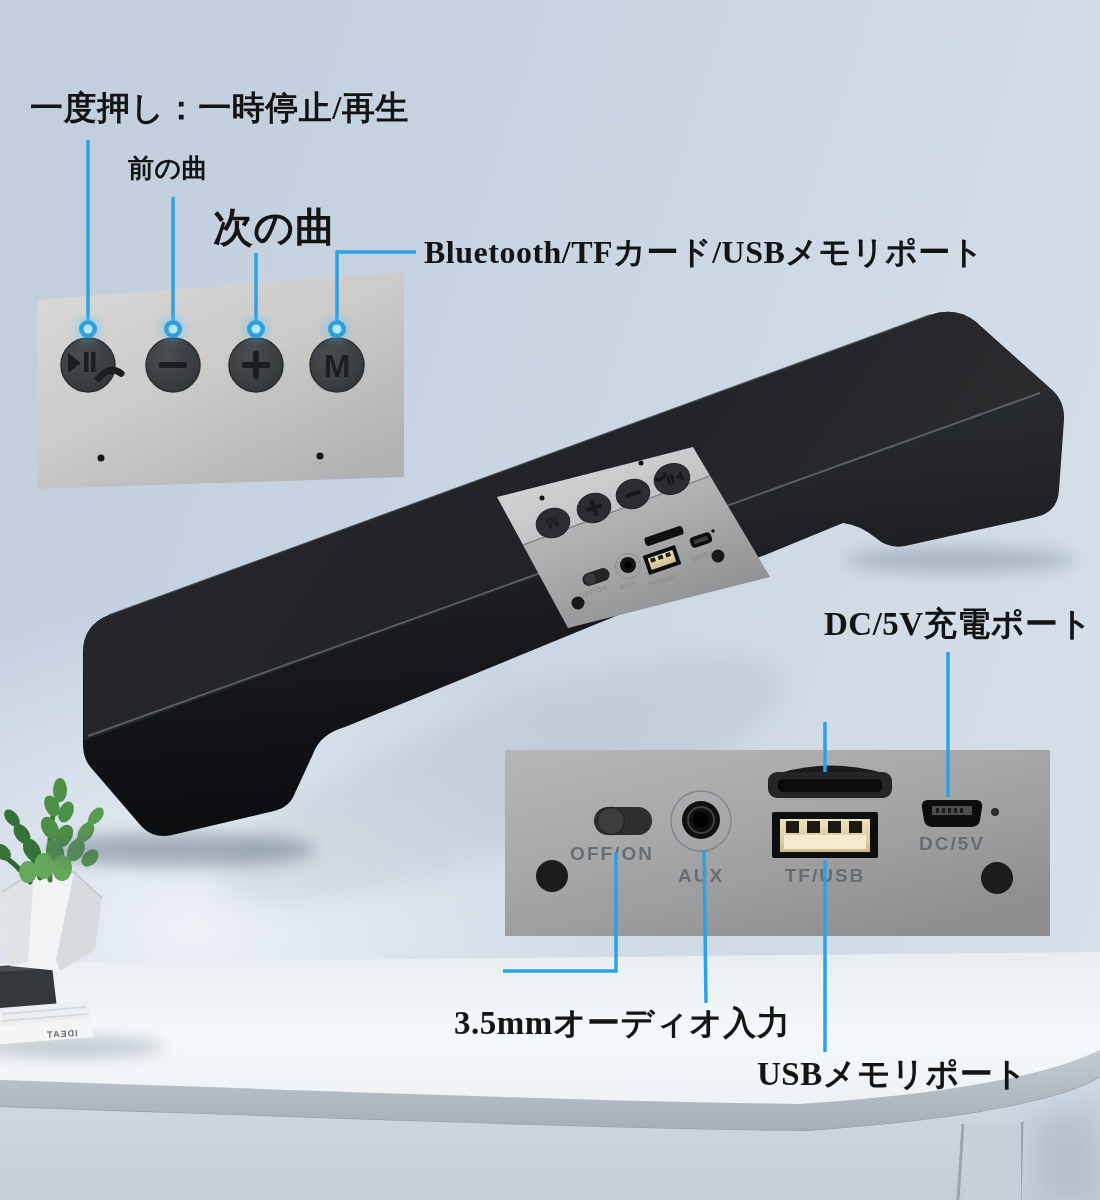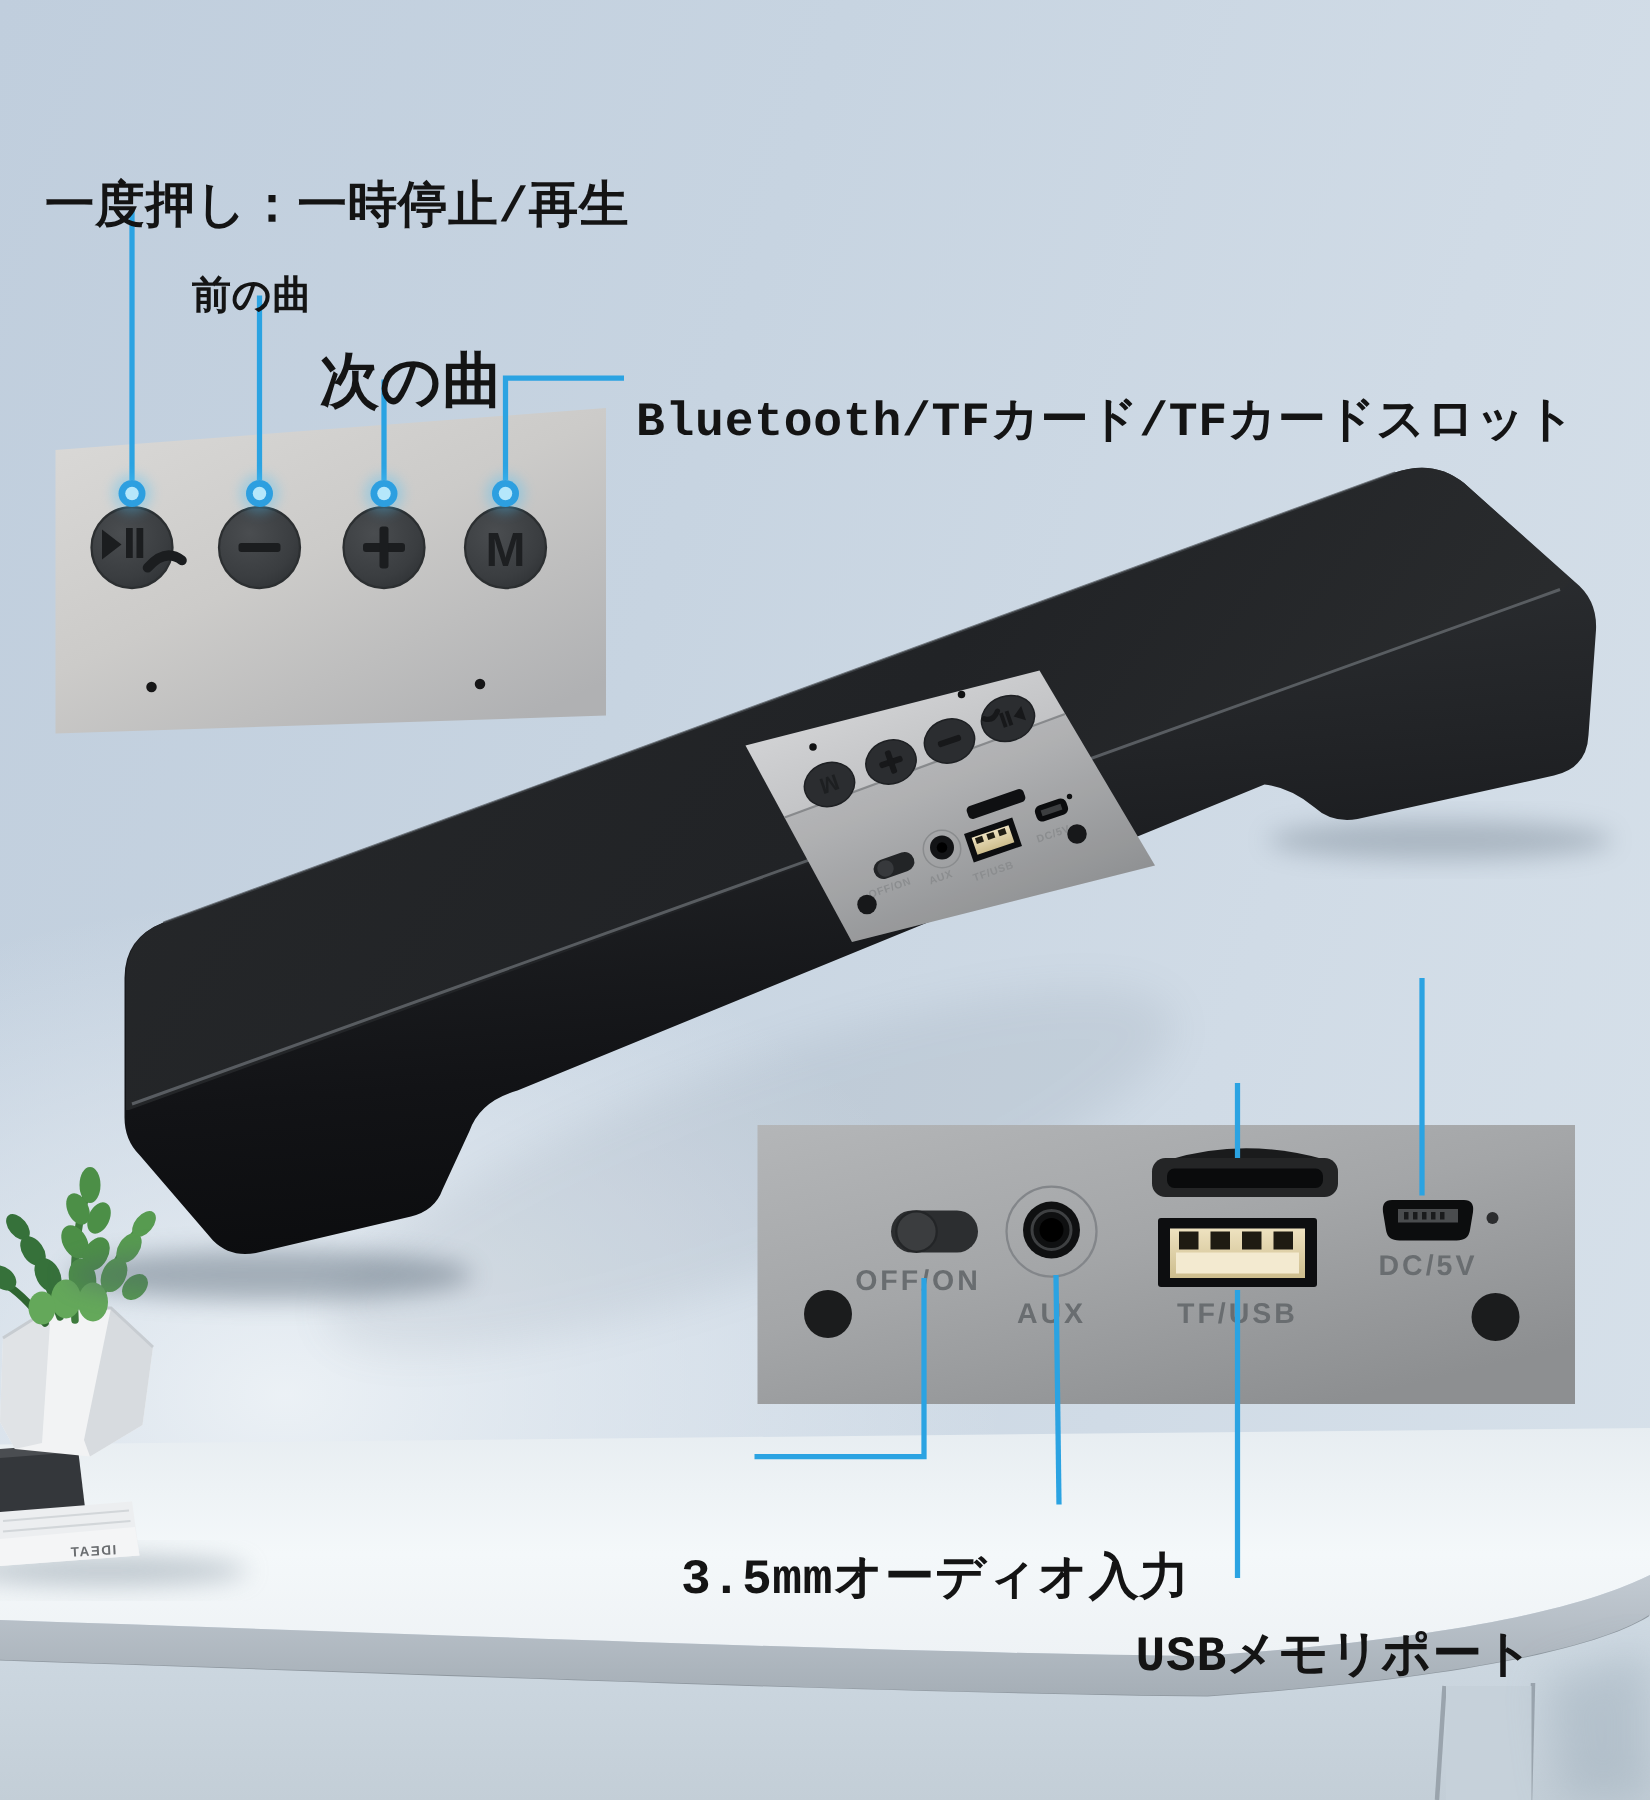--- a/index.html
+++ b/index.html
@@ -4,23 +4,22 @@
 <style>
   html,body{margin:0;padding:0;background:#fff;}
   .stage{
     position:relative;width:1100px;height:1200px;overflow:hidden;
     background:linear-gradient(108deg,#c0cedd 0%,#c7d4e1 38%,#d0dbe6 70%,#d7e1ea 100%);
     font-family:"Liberation Sans","DejaVu Sans",sans-serif;
   }
   svg.scene{position:absolute;left:0;top:0;}
   .label{
     position:absolute;white-space:nowrap;color:#141414;font-weight:600;
-    font-family:Liberation Mono, monospace;line-height:1.15;
+    font-family:Liberation Serif, serif;line-height:1.15;
     letter-spacing:0.5px;
-    margin-top:30px;
   }
   .lb-press{left:30px;top:90px;font-size:33px;}
   .lb-prev{left:128px;top:154px;font-size:26px;}
   .lb-next{left:213px;top:205px;font-size:40px;}
   .lb-mode{left:424px;top:234px;font-size:32px;}
   .lb-dc{left:824px;top:606px;font-size:33px;}
   .lb-tf{left:672px;top:678px;font-size:33px;}
   .lb-power{left:309px;top:959px;font-size:33px;}
   .lb-aux{left:454px;top:1005px;font-size:33px;}
   .lb-usb{left:757px;top:1056px;font-size:33px;text-align:right;}
@@ -347,17 +346,18 @@
       <circle cx="337" cy="329" r="13" fill="#4fc3f7" opacity="0.35" filter="url(#blur4)"></circle>
       <circle cx="337" cy="329" r="9" fill="#2d9fe0"></circle>
           <circle cx="337" cy="329" r="4.5" fill="#b5e7fb"></circle>
     </g>
   </g>
 </svg>
 
 <div class="label lb-press">一度押し：一時停止/再生</div>
 <div class="label lb-prev">前の曲</div>
 <div class="label lb-next">次の曲</div>
-<div class="label lb-mode">Bluetooth/TFカード/TFカードスロット</div>
+<div class="label lb-mode">Bluetooth/TFカード/USBメモリポート</div>
+<div class="label lb-dc">DC/5V充電ポート</div>
 <div class="label lb-aux">3.5mmオーディオ入力</div>
 <div class="label lb-usb">USBメモリポート</div>
 
 </div>
 
 </body></html>

